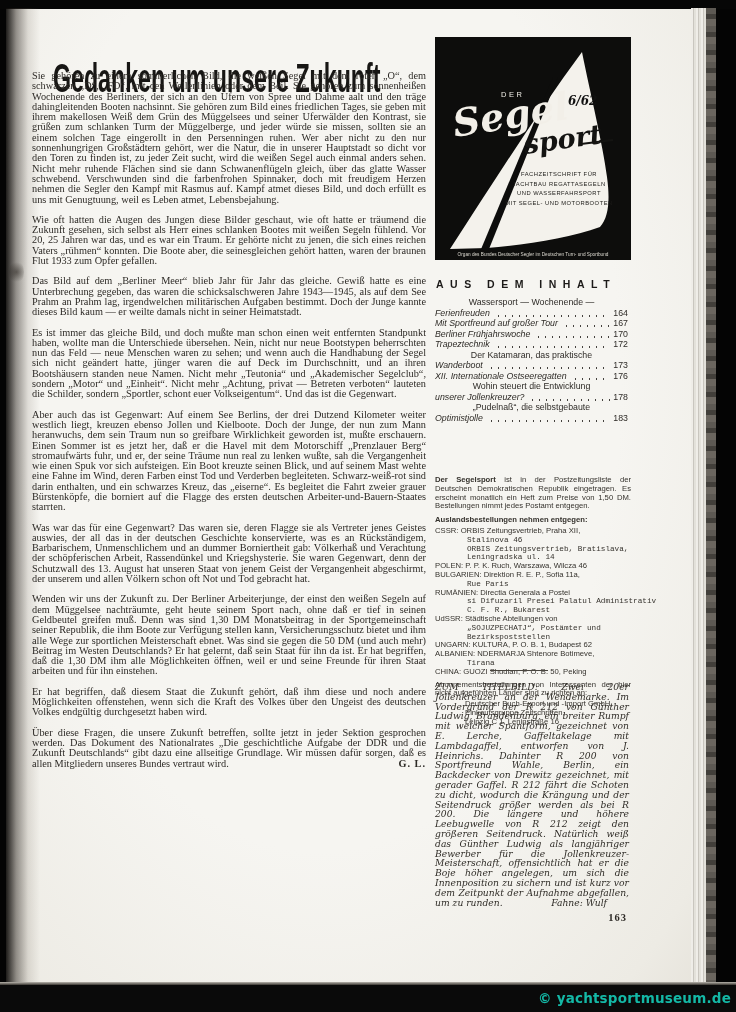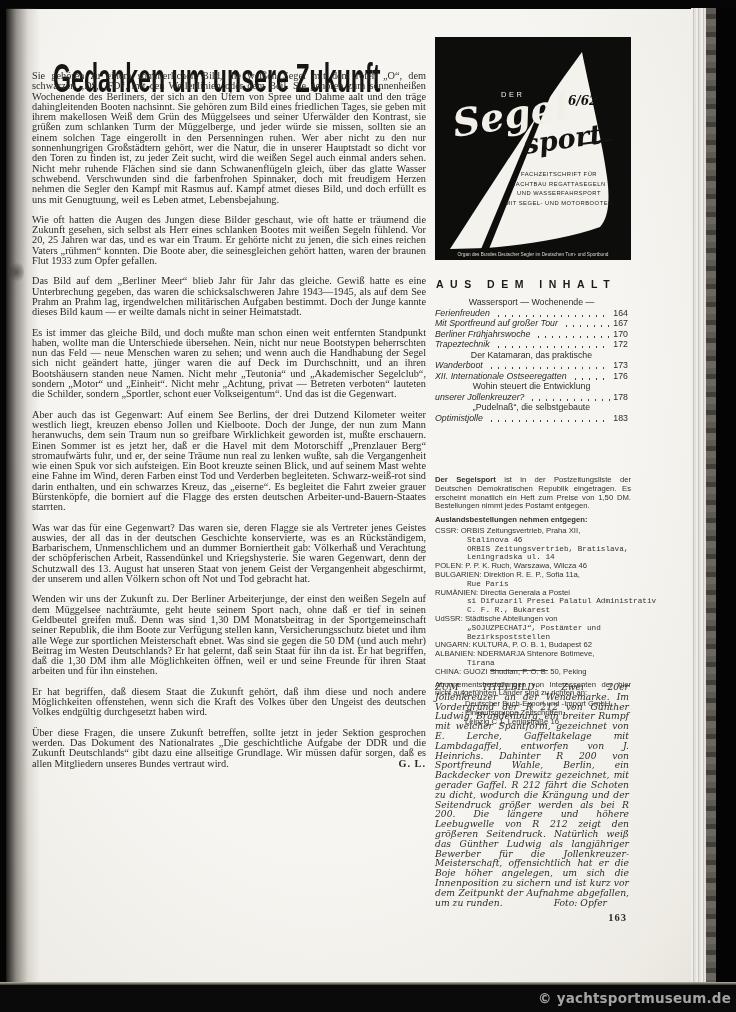--- a/index.html
+++ b/index.html
@@ -12,21 +12,21 @@
   .binding-shadow{position:absolute;left:6px;top:8px;width:34px;height:978px;pointer-events:none;
     background:linear-gradient(90deg, rgba(12,10,8,.92) 0%, rgba(50,44,38,.5) 30%, rgba(120,110,98,.18) 65%, rgba(0,0,0,0) 100%);}
   .blob{position:absolute;left:9px;top:260px;width:15px;height:24px;border-radius:50%;
     background:radial-gradient(circle,rgba(40,35,30,.55),rgba(40,35,30,0) 70%);}
   .top-strip{position:absolute;left:0;top:0;width:736px;height:9px;background:#060606;}
   .edge-lines{position:absolute;left:691px;top:8px;width:15px;height:978px;
     background:repeating-linear-gradient(90deg,#efede8 0 2px,#c9c6bf 2px 3px,#e3e1da 3px 5px);}
   .edge-dark{position:absolute;left:706px;top:8px;width:10px;height:978px;
     background:repeating-linear-gradient(180deg,#5d5953 0 6px,#423f3a 6px 11px,#6b665f 11px 18px);}
   .bottom-bar{position:absolute;left:0;top:985px;width:736px;height:27px;background:#0a0a0a;
-    color:#a3a3a3;font:bold 13.5px/26px "DejaVu Sans","Liberation Sans",sans-serif;
+    color:#14b8a6;font:bold 13.5px/26px "DejaVu Sans","Liberation Sans",sans-serif;
     text-align:right;padding:0;box-sizing:border-box;}
   .bottom-bar .wm{padding-right:5px;letter-spacing:.2px;}
   .bottom-edge-line{position:absolute;left:0;top:982px;width:736px;height:3px;background:linear-gradient(180deg,#b9b5ad,#3a3732);}
 
   
   .article-title{position:absolute;left:53px;top:31px;color:#171614;
     font:bold 40px/1 "Liberation Sans",sans-serif;letter-spacing:0;
     transform:scaleX(.58);transform-origin:0 0;white-space:nowrap;}
   .left-col{position:absolute;left:32px;top:71px;width:394px;color:#2d2a26;
     font:10.3px/10.3px "Liberation Serif",serif;text-align:justify;}
@@ -185,21 +185,21 @@
         <div>Deutscher Buch-Export und -Import GmbH,</div>
         <div>Einkaufsgruppe Zeitschriften,</div>
         <div>Leipzig C 1, Leninstraße 16</div>
       </div>
   </div>
 
   <div class="mid-rule"></div>
 
   <div class="titelbild">
     <span>ZUM TITELBILD:</span><span> Zwei 20er Jollenkreuzer an der Wendemarke. Im Vordergrund der R 212 von Günther Ludwig, Brandenburg, ein breiter Rumpf mit weicher Spantform, gezeichnet von E. Lerche, Gaffeltakelage mit Lambdagaffel, entworfen von J. Heinrichs. Dahinter R 200 von Sportfreund Wahle, Berlin, ein Backdecker von Drewitz gezeichnet, mit gerader Gaffel. R 212 fährt die Schoten zu dicht, wodurch die Krängung und der Seitendruck größer werden als bei R 200. Die längere und höhere Leebugwelle von R 212 zeigt den größeren Seitendruck. Natürlich weiß das Günther Ludwig als langjähriger Bewerber für die Jollenkreuzer-Meisterschaft, offensichtlich hat er die Boje höher angelegen, um sich die Innenposition zu sichern und ist kurz vor dem Zeitpunkt der Aufnahme abgefallen, um zu runden.</span>
-    <span class="credit">Foto: Opfer</span>
+    <span class="credit">Fahne: Wulf</span>
   </div>
 
   <div class="folio">163</div>
 
   <div class="bottom-edge-line"></div>
   <div class="bottom-bar">
     <span class="wm">© yachtsportmuseum.de</span>
   </div>
 
 </div>

